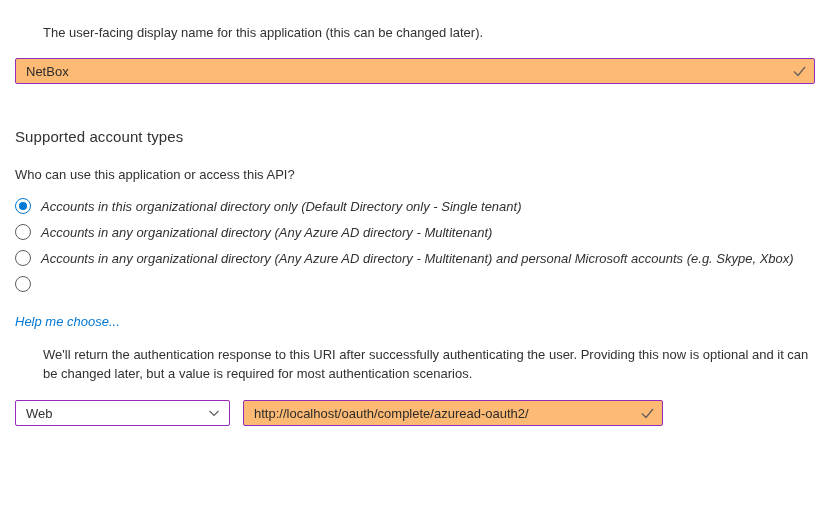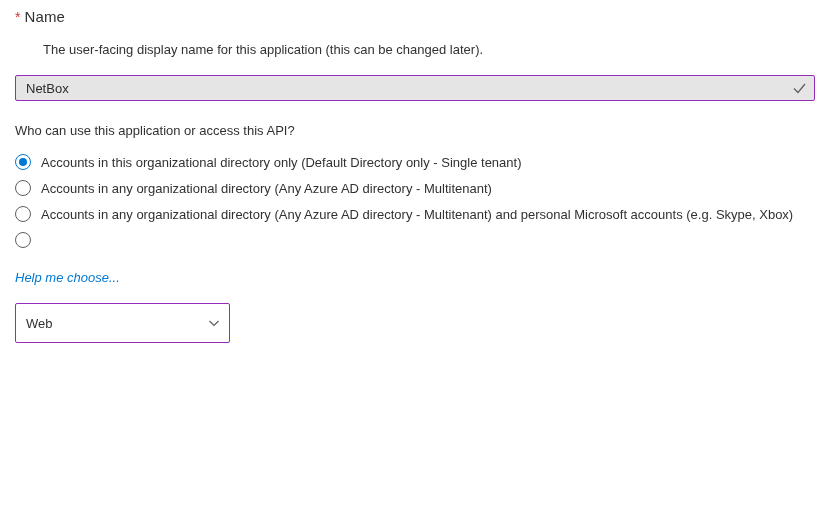--- a/index.html
+++ b/index.html
@@ -44,40 +44,41 @@
   .text-input{
     width:100%;
     height:26px;
     border:1px solid var(--purple);
     border-radius:2px;
     padding:0 28px 0 10px;
     font-family:"Liberation Sans", sans-serif;
     font-size:13px;
     color:#2b2b2b;
     outline:none;
-    background:#e5e5e5;
+    background:#fdba74;
   }
   .check-icon{
     position:absolute;
     right:8px;
     top:50%;
     transform:translateY(-50%);
     width:15px;height:15px;
     pointer-events:none;
   }
 
   
   .sec2-title{margin-top:44px;}
   .question{margin-top:22px;font-size:13px;}
   .radio-list{margin-top:11px;}
   .radio-row{
     display:flex;
     align-items:center;
     height:26px;
     cursor:pointer;
+    font-style:italic;
   }
   .radio{
     width:16px;height:16px;
     border:1px solid var(--icon-gray);
     border-radius:50%;
     position:relative;
     flex:0 0 16px;
     background:#fff;
   }
   .radio-row.checked .radio{border-color:var(--blue);}
@@ -105,54 +106,52 @@
   .redirect-desc{max-width:803px;}
 
   .uri-row{
     margin-top:17px;
     display:flex;
     align-items:center;
     gap:13px;
   }
   .select-box{
     width:215px;
-    height:40px;
+    height:26px;
     border:1px solid var(--purple);
     border-radius:2px;
     display:flex;
     align-items:center;
     justify-content:space-between;
     padding:0 8px 0 10px;
     font-size:13px;
     cursor:pointer;
     background:#fff;
   }
   .chevron-icon{width:14px;height:14px;}
   .uri-input-wrap{width:420px;margin-top:0;}
 </style>
 </head>
 <body>
 
 <div class="page">
 
   
-  <div class="section-title">
-    <span class="required-marker">*</span><span>Name</span>
-  </div>
 
   <p class="desc">The user-facing display name for this application (this can be changed later).</p>
 
   <div class="input-wrap full">
     <input class="text-input" type="text" value="NetBox" style="">
     <svg class="check-icon" viewBox="0 0 15 15">
       <polyline points="2,8 6,12 13,3.5" fill="none" stroke="#605e5c" stroke-width="1.2"></polyline>
     </svg>
   </div>
 
   
+  <div class="section-title sec2-title">Supported account types</div>
 
   <p class="question">Who can use this application or access this API?</p>
 
   <div class="radio-list">
     <div class="radio-row checked">
       <span class="radio"></span>
       <span class="radio-label">Accounts in this organizational directory only (Default Directory only - Single tenant)</span>
     </div>
     <div class="radio-row">
       <span class="radio"></span>
@@ -164,23 +163,30 @@
     </div>
     <div class="radio-row">
       <span class="radio"></span>
     </div>
   </div>
 
   <a class="help-link" href="#">Help me choose...</a>
 
   
 
+  <p class="desc redirect-desc">We'll return the authentication response to this URI after successfully authenticating the user. Providing this now is optional and it can be changed later, but a value is required for most authentication scenarios.</p>
 
   <div class="uri-row">
     <div class="select-box">
       <span>Web</span>
       <svg class="chevron-icon" viewBox="0 0 14 14">
         <polyline points="2.5,5 7,9.5 11.5,5" fill="none" stroke="#605e5c" stroke-width="1.2"></polyline>
       </svg>
     </div>
+    <div class="input-wrap uri-input-wrap">
+      <input class="text-input" type="text" value="http://localhost/oauth/complete/azuread-oauth2/" style="">
+      <svg class="check-icon" viewBox="0 0 15 15">
+        <polyline points="2,8 6,12 13,3.5" fill="none" stroke="#605e5c" stroke-width="1.2"></polyline>
+      </svg>
+    </div>
   </div>
 
 </div>
 
 </body></html>

